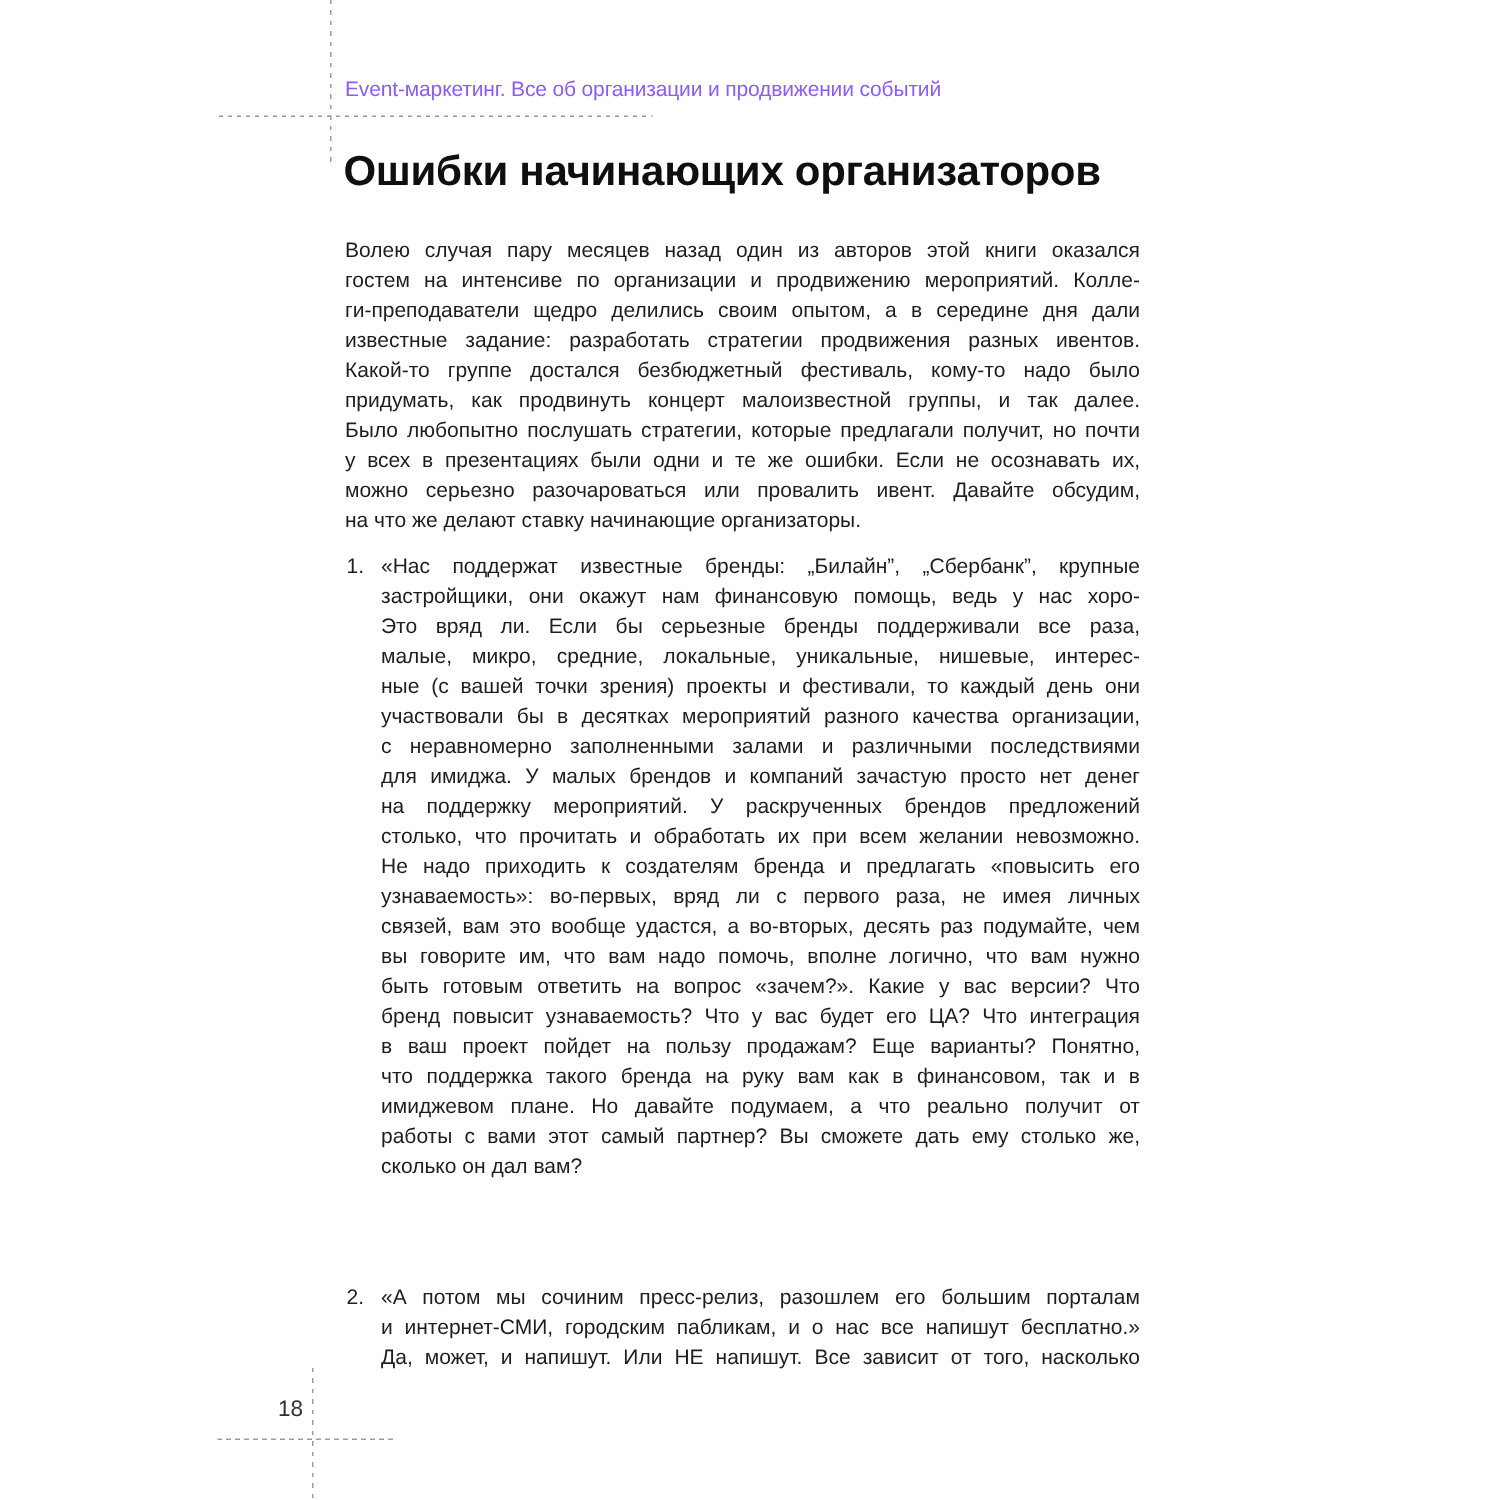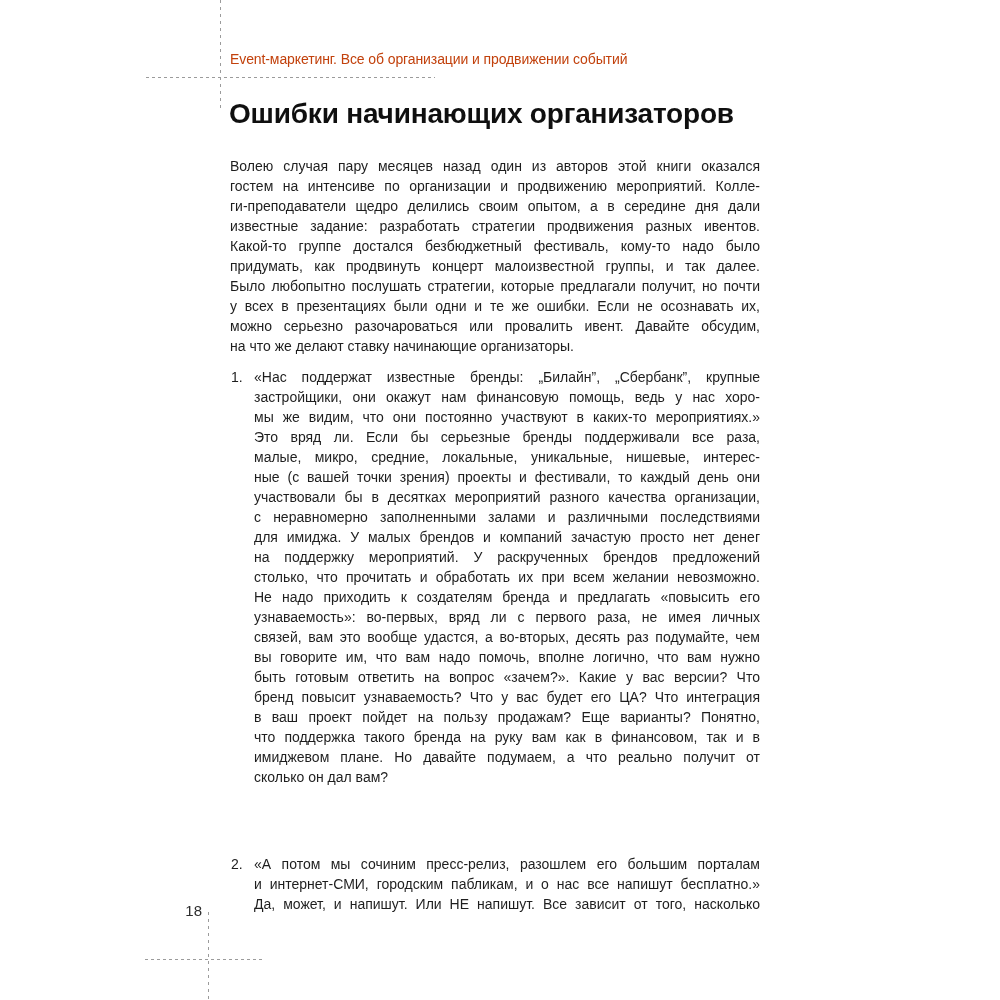--- a/index.html
+++ b/index.html
@@ -34,21 +34,21 @@
   .crop-h-bottom { left: 145px; top: 959px; width: 117px; }
 
   
   .running-header {
     position: absolute;
     left: 230px;
     top: 51px;
     width: 540px;
     font-size: 14px;
     line-height: 17px;
-    color: #c2410c;
+    color: #8b5cf6;
     letter-spacing: -0.1px;
   }
 
   
   .chapter-title {
     position: absolute;
     left: 229px;
     top: 100px;
     width: 560px;
     margin: 0;
@@ -92,21 +92,21 @@
     width: 20px;
     height: 20px;
     line-height: 20px;
     text-align: left;
   }
 
   
   .page-number {
     position: absolute;
     left: 172px;
-    top: 902px;
+    top: 931px;
     width: 30px;
     text-align: right;
     font-size: 15px;
     line-height: 18px;
     color: #2e2e2e;
   }
 </style>
 </head>
 <body>
 
@@ -132,38 +132,38 @@
       <div class="pline">у всех в презентациях были одни и те же ошибки. Если не осознавать их,</div>
       <div class="pline">можно серьезно разочароваться или провалить ивент. Давайте обсудим,</div>
       <div class="pline last">на что же делают ставку начинающие организаторы.</div>
     </div>
 
   <div class="textblock list-item list-item-1">
     <span class="list-marker">1.</span>
     <div>
         <div class="pline">«Нас поддержат известные бренды: „Билайн”, „Сбербанк”, крупные</div>
         <div class="pline">застройщики, они окажут нам финансовую помощь, ведь у нас хоро-</div>
-        <div class="pline">мы же видим, что они постоянно участвуют в каких-то мероприятиях.»</div>
         <div class="pline">Это вряд ли. Если бы серьезные бренды поддерживали все раза,</div>
         <div class="pline">малые, микро, средние, локальные, уникальные, нишевые, интерес-</div>
         <div class="pline">ные (с вашей точки зрения) проекты и фестивали, то каждый день они</div>
         <div class="pline">участвовали бы в десятках мероприятий разного качества организации,</div>
         <div class="pline">с неравномерно заполненными залами и различными последствиями</div>
         <div class="pline">для имиджа. У малых брендов и компаний зачастую просто нет денег</div>
         <div class="pline">на поддержку мероприятий. У раскрученных брендов предложений</div>
         <div class="pline">столько, что прочитать и обработать их при всем желании невозможно.</div>
         <div class="pline">Не надо приходить к создателям бренда и предлагать «повысить его</div>
         <div class="pline">узнаваемость»: во-первых, вряд ли с первого раза, не имея личных</div>
         <div class="pline">связей, вам это вообще удастся, а во-вторых, десять раз подумайте, чем</div>
         <div class="pline">вы говорите им, что вам надо помочь, вполне логично, что вам нужно</div>
         <div class="pline">быть готовым ответить на вопрос «зачем?». Какие у вас версии? Что</div>
         <div class="pline">бренд повысит узнаваемость? Что у вас будет его ЦА? Что интеграция</div>
         <div class="pline">в ваш проект пойдет на пользу продажам? Еще варианты? Понятно,</div>
         <div class="pline">что поддержка такого бренда на руку вам как в финансовом, так и в</div>
         <div class="pline">имиджевом плане. Но давайте подумаем, а что реально получит от</div>
+        <div class="pline">работы с вами этот самый партнер? Вы сможете дать ему столько же,</div>
         <div class="pline last">сколько он дал вам?</div>
       </div>
   </div>
 
   <div class="textblock list-item list-item-2" data-justify-all="">
     <span class="list-marker">2.</span>
     <div>
         <div class="pline">«А потом мы сочиним пресс-релиз, разошлем его большим порталам</div>
         <div class="pline">и интернет-СМИ, городским пабликам, и о нас все напишут бесплатно.»</div>
         <div class="pline last">Да, может, и напишут. Или НЕ напишут. Все зависит от того, насколько</div>

